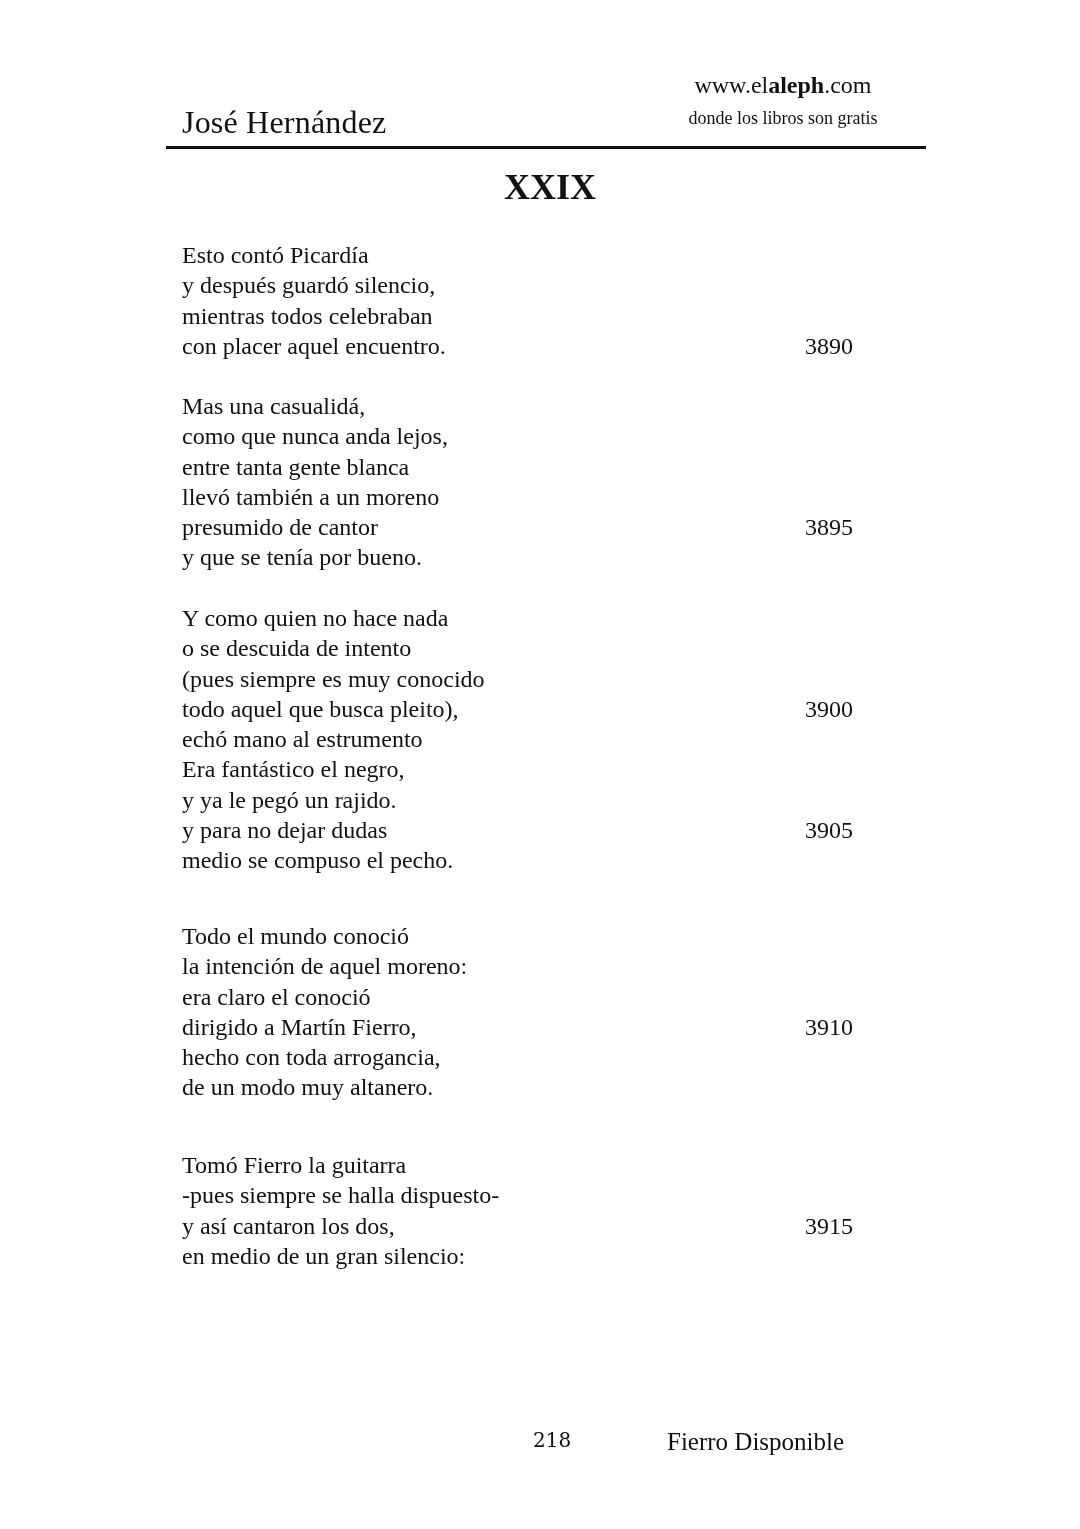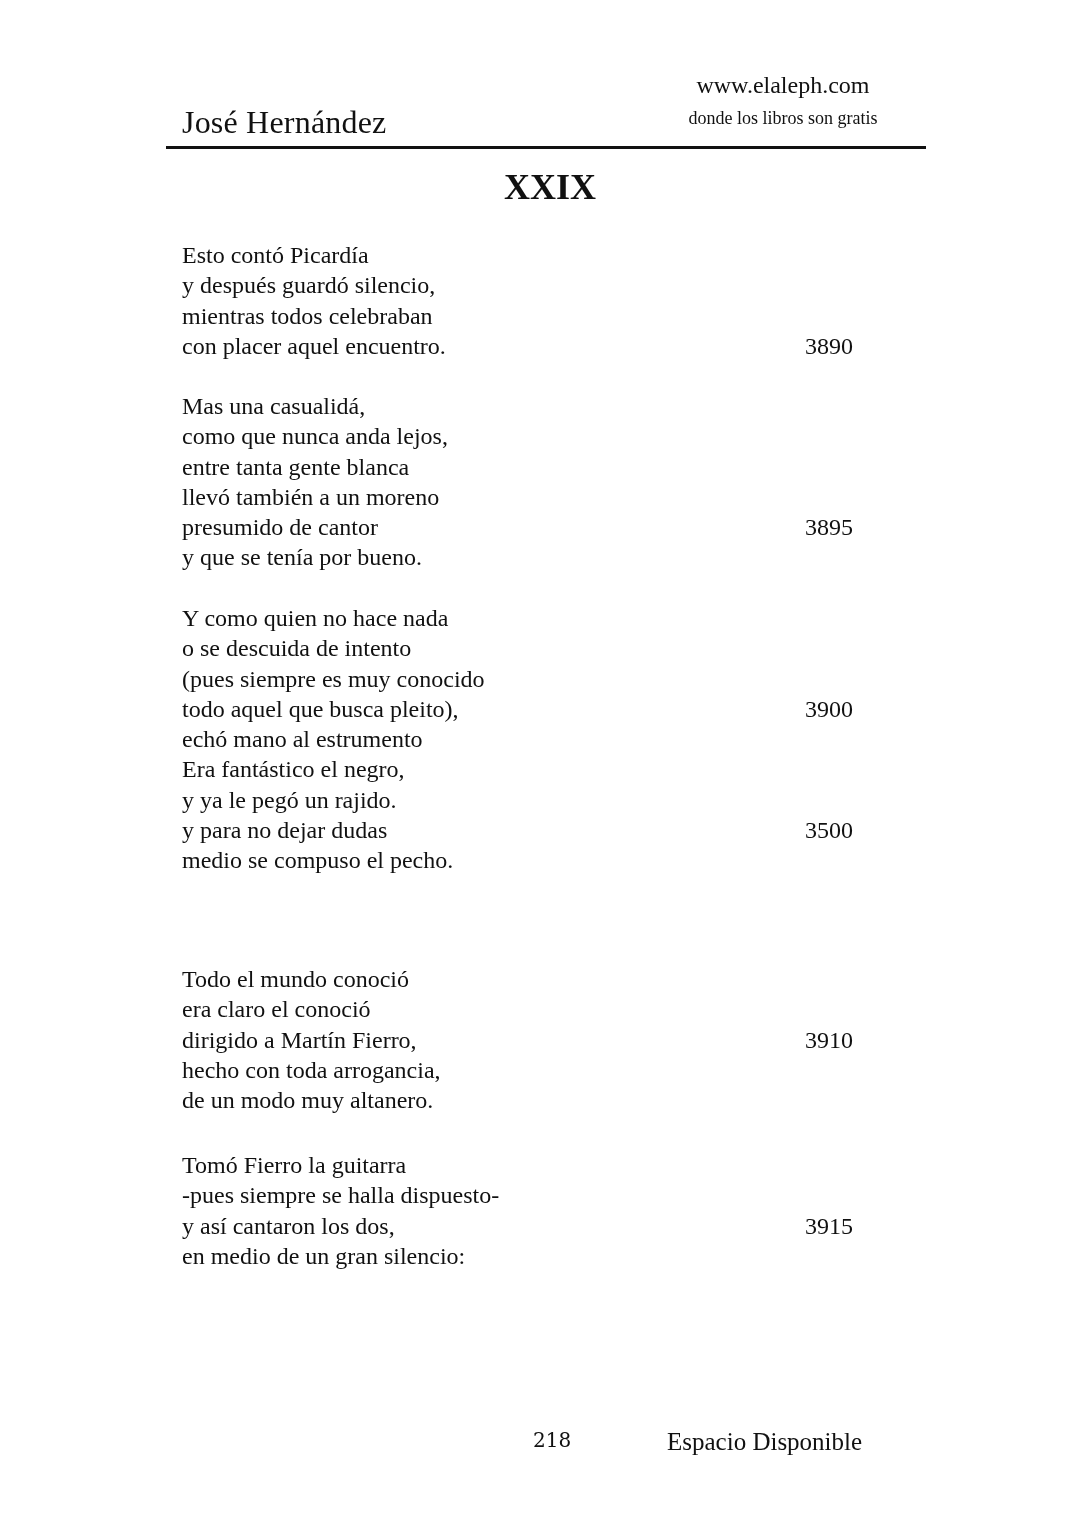--- a/index.html
+++ b/index.html
@@ -8,21 +8,21 @@
       font-family: "Liberation Serif", "DejaVu Serif", serif; color: #111111;
     }
     .header-author {
       position: absolute; left: 182px; top: 104px;
       font-size: 32px; letter-spacing: 0.2px;
     }
     .header-site {
       position: absolute; left: 668px; top: 72px; width: 230px; text-align: center;
       font-size: 24px;
     }
-    .header-site b { font-weight: normal; }
+    .header-site b { font-weight: bold; }
     .header-tagline {
       position: absolute; left: 668px; top: 108px; width: 230px; text-align: center;
       font-size: 18px;
     }
     .header-rule {
       position: absolute; left: 166px; top: 146px; width: 760px; height: 3px; background: #111111;
     }
     .chapter-title {
       position: absolute; left: 0; top: 166px; width: 1100px; text-align: center;
       font-size: 36px; font-weight: bold;
@@ -71,35 +71,36 @@
 </div>
 
 <div class="stanza" style="top:603px">
   <div class="verse"><span>Y como quien no hace nada</span><span class="verse-num"></span></div>
   <div class="verse"><span>o se descuida de intento</span><span class="verse-num"></span></div>
   <div class="verse"><span>(pues siempre es muy conocido</span><span class="verse-num"></span></div>
   <div class="verse"><span>todo aquel que busca pleito),</span><span class="verse-num">3900</span></div>
   <div class="verse"><span>echó mano al estrumento</span><span class="verse-num"></span></div>
   <div class="verse"><span>Era fantástico el negro,</span><span class="verse-num"></span></div>
   <div class="verse"><span>y ya le pegó un rajido.</span><span class="verse-num"></span></div>
-  <div class="verse"><span>y para no dejar dudas</span><span class="verse-num">3500</span></div>
+  <div class="verse"><span>y para no dejar dudas</span><span class="verse-num">3905</span></div>
   <div class="verse"><span>medio se compuso el pecho.</span><span class="verse-num"></span></div>
 </div>
 
-<div class="stanza" style="top:964px">
+<div class="stanza" style="top:921px">
   <div class="verse"><span>Todo el mundo conoció</span><span class="verse-num"></span></div>
+  <div class="verse"><span>la intención de aquel moreno:</span><span class="verse-num"></span></div>
   <div class="verse"><span>era claro el conoció</span><span class="verse-num"></span></div>
   <div class="verse"><span>dirigido a Martín Fierro,</span><span class="verse-num">3910</span></div>
   <div class="verse"><span>hecho con toda arrogancia,</span><span class="verse-num"></span></div>
   <div class="verse"><span>de un modo muy altanero.</span><span class="verse-num"></span></div>
 </div>
 
 <div class="stanza" style="top:1150px">
   <div class="verse"><span>Tomó Fierro la guitarra</span><span class="verse-num"></span></div>
   <div class="verse"><span>-pues siempre se halla dispuesto-</span><span class="verse-num"></span></div>
   <div class="verse"><span>y así cantaron los dos,</span><span class="verse-num">3915</span></div>
   <div class="verse"><span>en medio de un gran silencio:</span><span class="verse-num"></span></div>
 </div>
 
 <div>
   <div class="footer-page">218</div>
-  <div class="footer-note">Espacio Disponible</div>
+  <div class="footer-note">Fierro Disponible</div>
 </div>
 
 </body></html>

